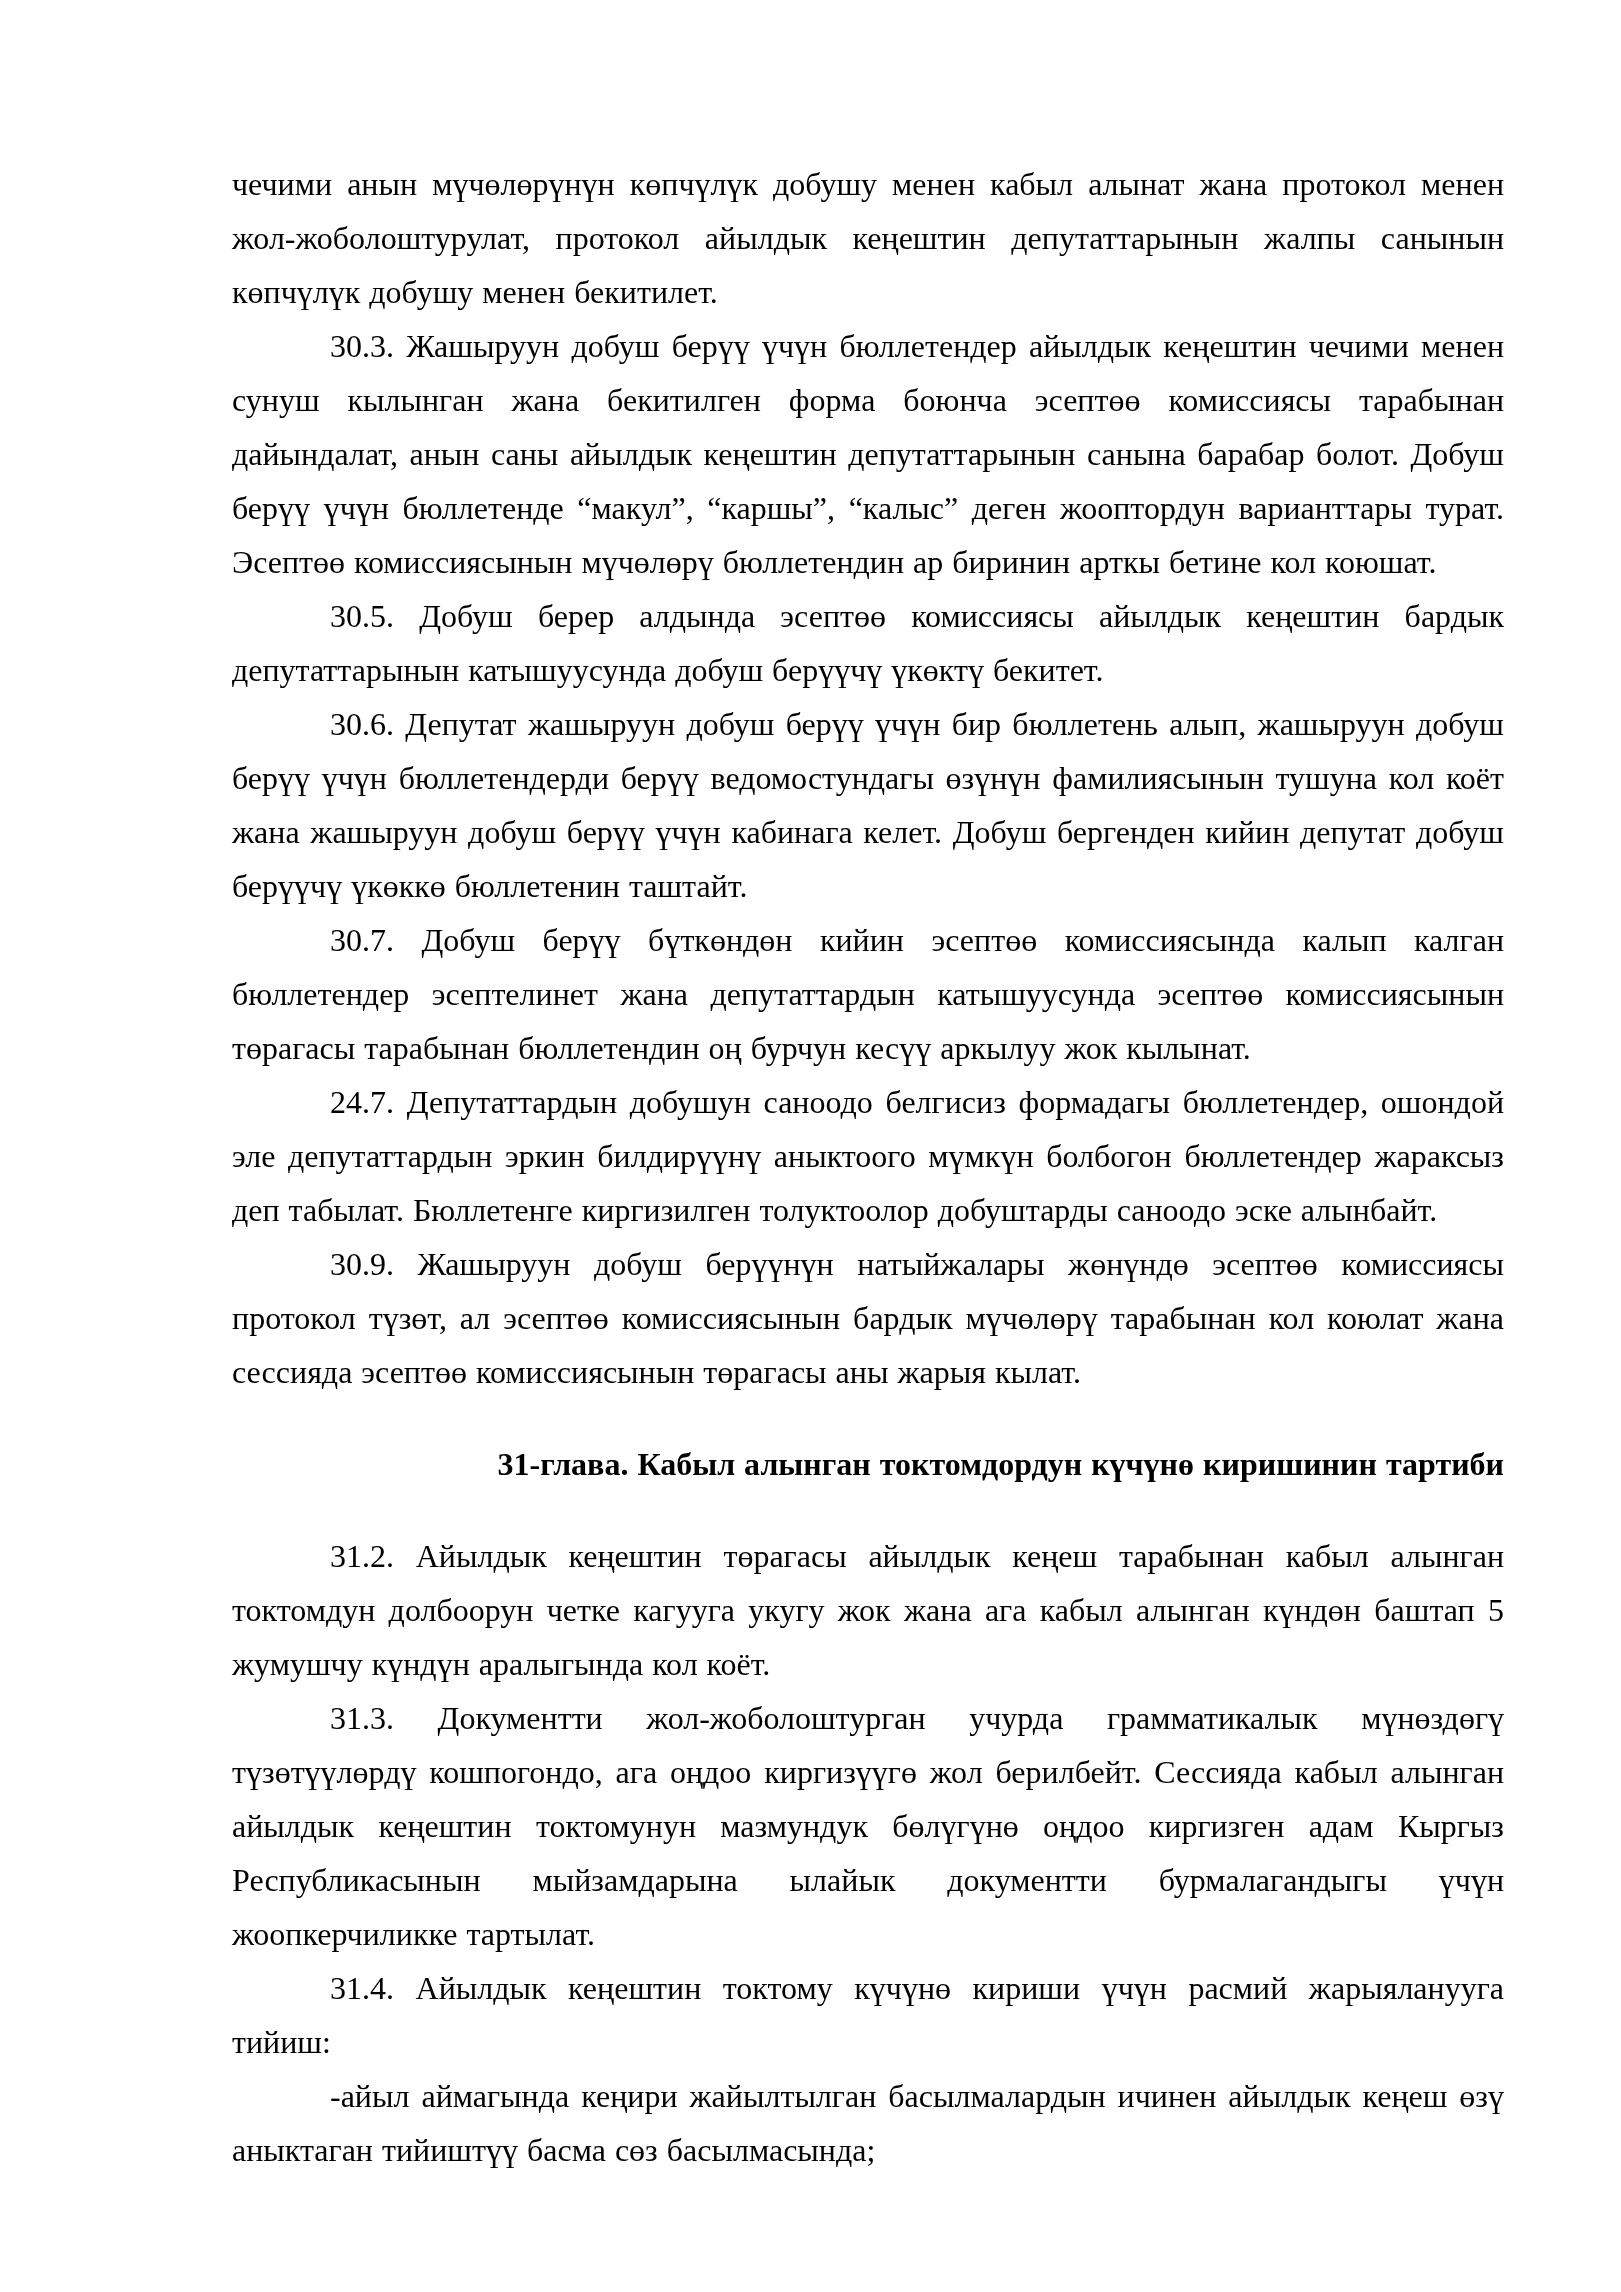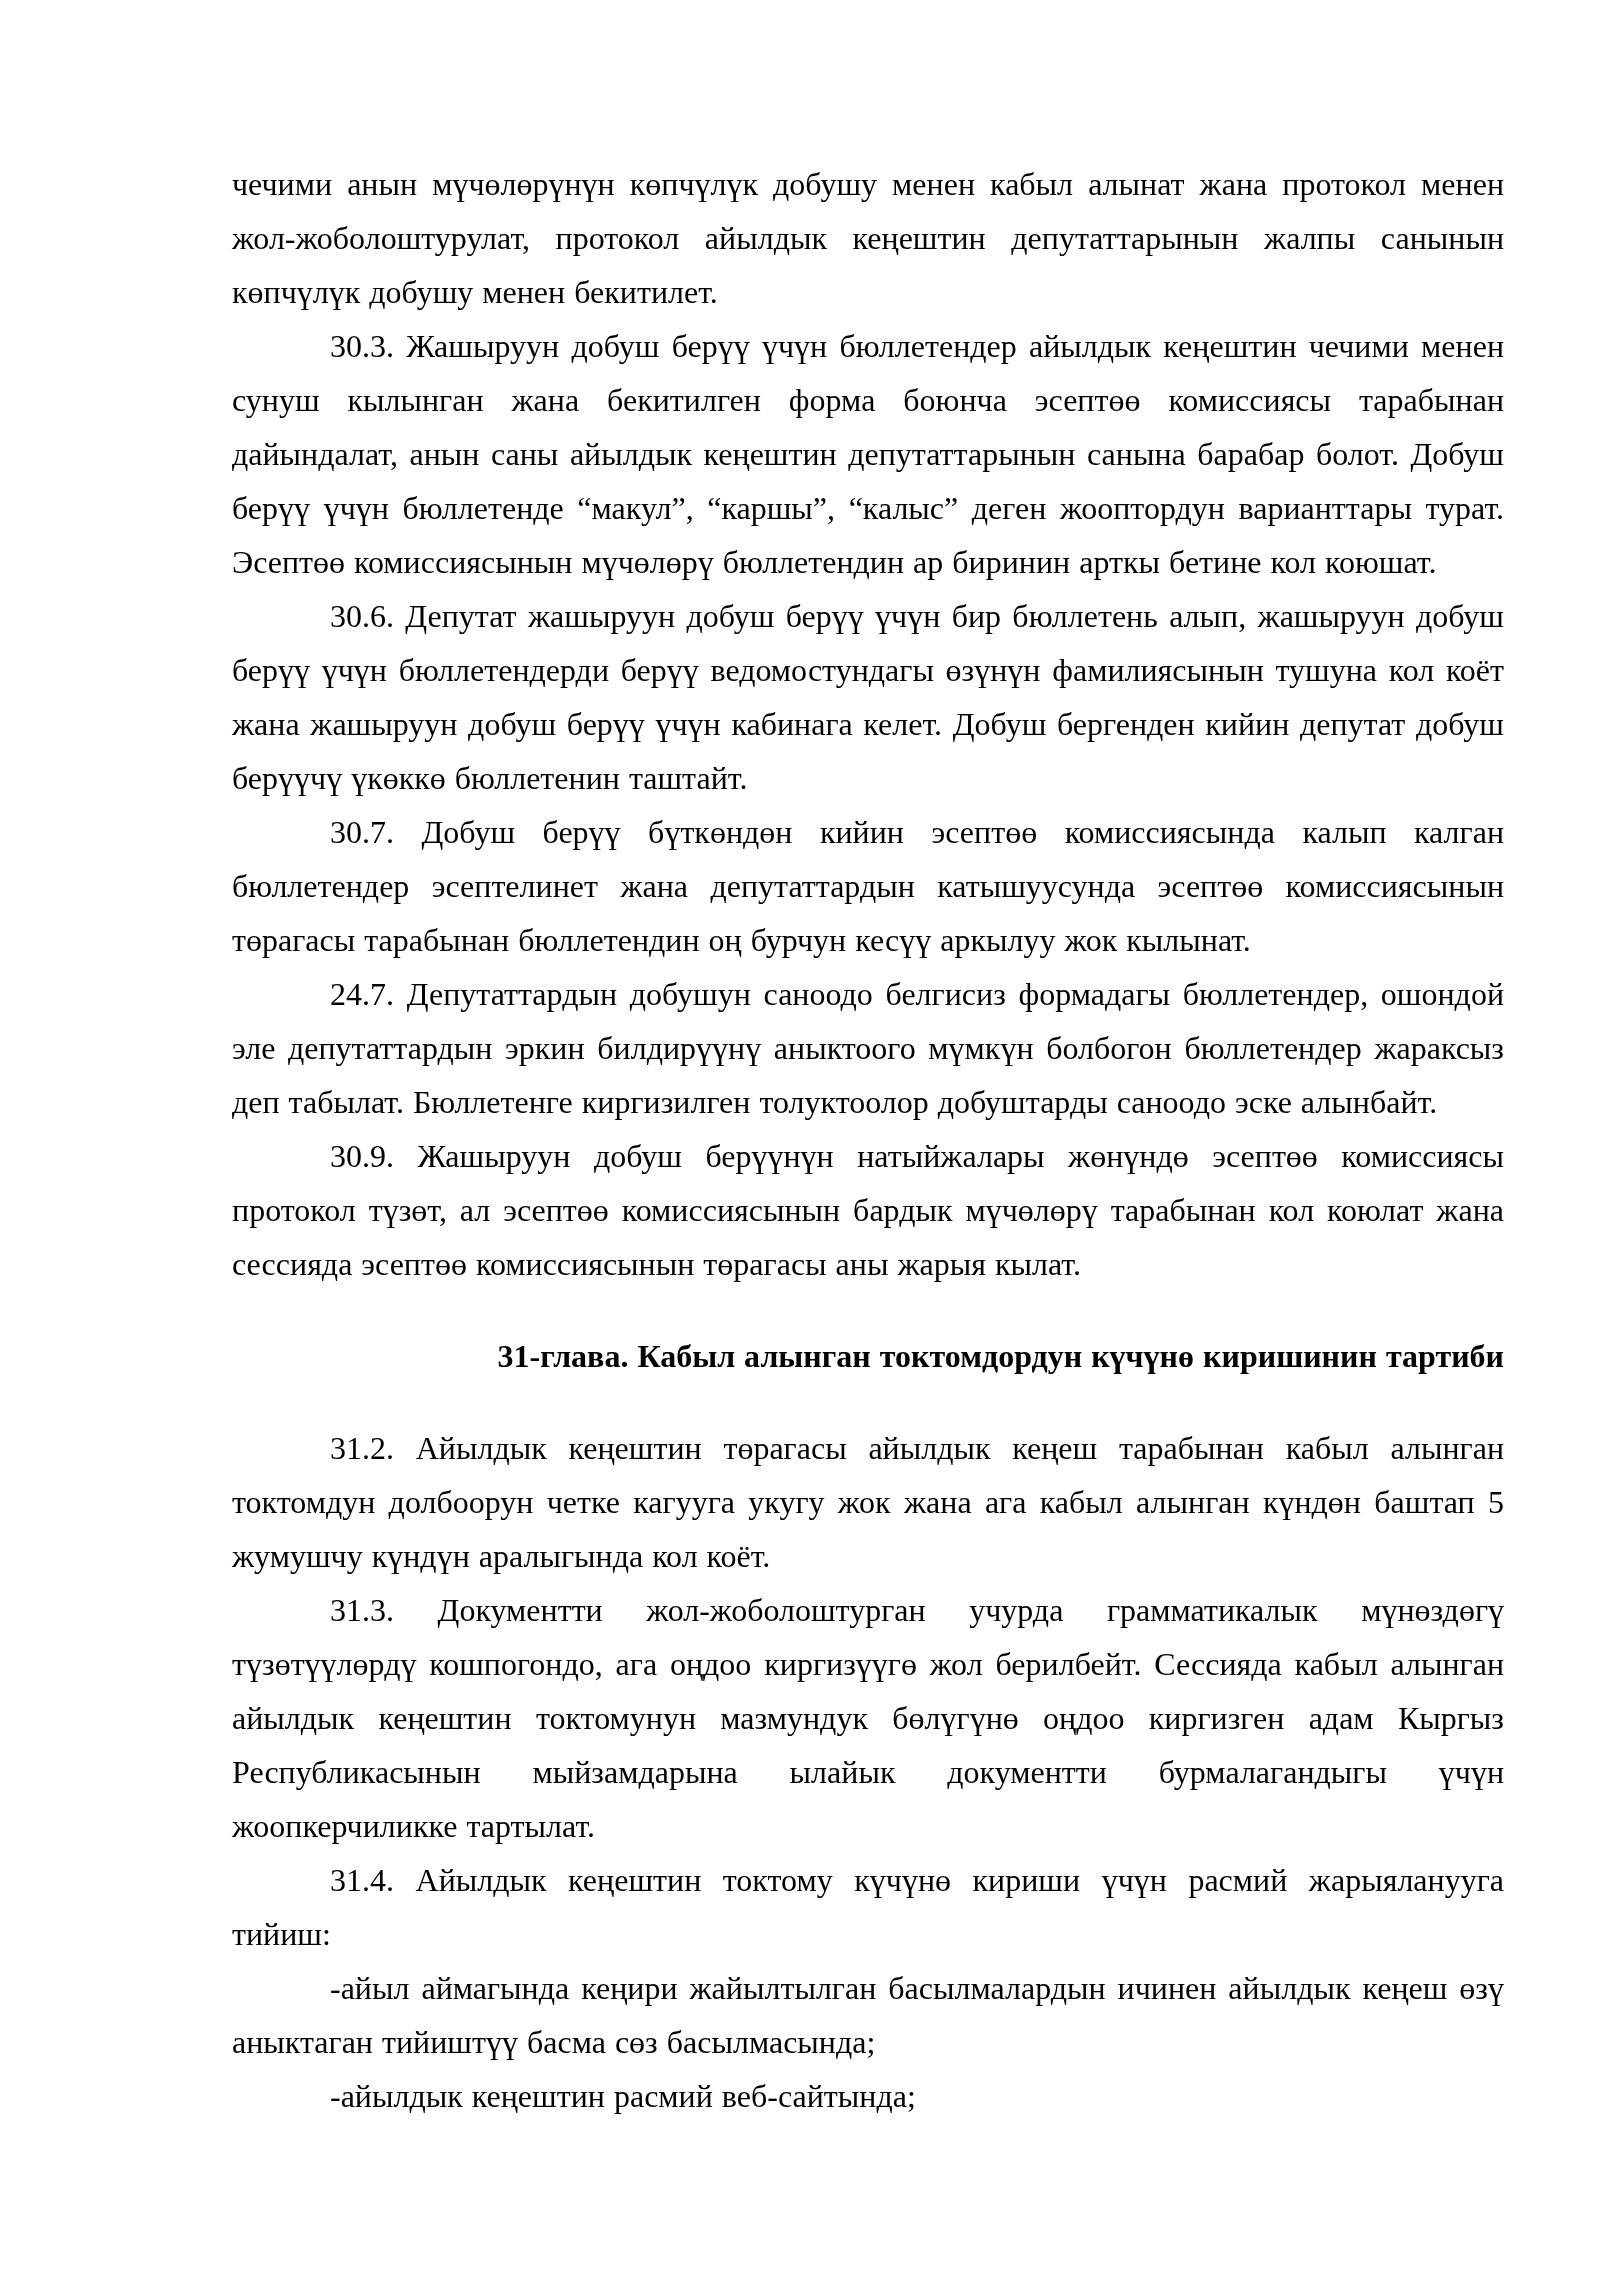--- a/index.html
+++ b/index.html
@@ -39,24 +39,24 @@
     font-size: 32px;
     margin: 38px 0 38px 0;
   }
 </style>
 </head>
 <body>
 
 <div class="page">
   <p class="no-indent">чечими анын мүчөлөрүнүн көпчүлүк добушу менен кабыл алынат жана протокол менен жол-жоболоштурулат, протокол айылдык кеңештин депутаттарынын жалпы санынын көпчүлүк добушу менен бекитилет.</p>
   <p>30.3. Жашыруун добуш берүү үчүн бюллетендер айылдык кеңештин чечими менен сунуш кылынган жана бекитилген форма боюнча эсептөө комиссиясы тарабынан дайындалат, анын саны айылдык кеңештин депутаттарынын санына барабар болот. Добуш берүү үчүн бюллетенде “макул”, “каршы”, “калыс” деген жооптордун варианттары турат. Эсептөө комиссиясынын мүчөлөрү бюллетендин ар биринин арткы бетине кол коюшат.</p>
+  <p>30.5. Добуш берер алдында эсептөө комиссиясы айылдык кеңештин бардык депутаттарынын катышуусунда добуш берүүчү үкөктү бекитет.</p>
   <p>30.6. Депутат жашыруун добуш берүү үчүн бир бюллетень алып, жашыруун добуш берүү үчүн бюллетендерди берүү ведомостундагы өзүнүн фамилиясынын тушуна кол коёт жана жашыруун добуш берүү үчүн кабинага келет. Добуш бергенден кийин депутат добуш берүүчү үкөккө бюллетенин таштайт.</p>
   <p>30.7. Добуш берүү бүткөндөн кийин эсептөө комиссиясында калып калган бюллетендер эсептелинет жана депутаттардын катышуусунда эсептөө комиссиясынын төрагасы тарабынан бюллетендин оң бурчун кесүү аркылуу жок кылынат.</p>
   <p>24.7. Депутаттардын добушун саноодо белгисиз формадагы бюллетендер, ошондой эле депутаттардын эркин билдирүүнү аныктоого мүмкүн болбогон бюллетендер жараксыз деп табылат. Бюллетенге киргизилген толуктоолор добуштарды саноодо эске алынбайт.</p>
   <p>30.9. Жашыруун добуш берүүнүн натыйжалары жөнүндө эсептөө комиссиясы протокол түзөт, ал эсептөө комиссиясынын бардык мүчөлөрү тарабынан кол коюлат жана сессияда эсептөө комиссиясынын төрагасы аны жарыя кылат.</p>
   <h2 class="chapter-heading">31-глава. Кабыл алынган токтомдордун күчүнө киришинин тартиби</h2>
   <p>31.2. Айылдык кеңештин төрагасы айылдык кеңеш тарабынан кабыл алынган токтомдун долбоорун четке кагууга укугу жок жана ага кабыл алынган күндөн баштап 5 жумушчу күндүн аралыгында кол коёт.</p>
   <p>31.3. Документти жол-жоболоштурган учурда грамматикалык мүнөздөгү түзөтүүлөрдү кошпогондо, ага оңдоо киргизүүгө жол берилбейт. Сессияда кабыл алынган айылдык кеңештин токтомунун мазмундук бөлүгүнө оңдоо киргизген адам Кыргыз Республикасынын мыйзамдарына ылайык документти бурмалагандыгы үчүн жоопкерчиликке тартылат.</p>
   <p>31.4. Айылдык кеңештин токтому күчүнө кириши үчүн расмий жарыяланууга тийиш:</p>
   <p>-айыл аймагында кеңири жайылтылган басылмалардын ичинен айылдык кеңеш өзү аныктаган тийиштүү басма сөз басылмасында;</p>
-  <p>-айылдык кеңештин расмий веб-сайтында;</p>
 </div>
 
 
 </body></html>

